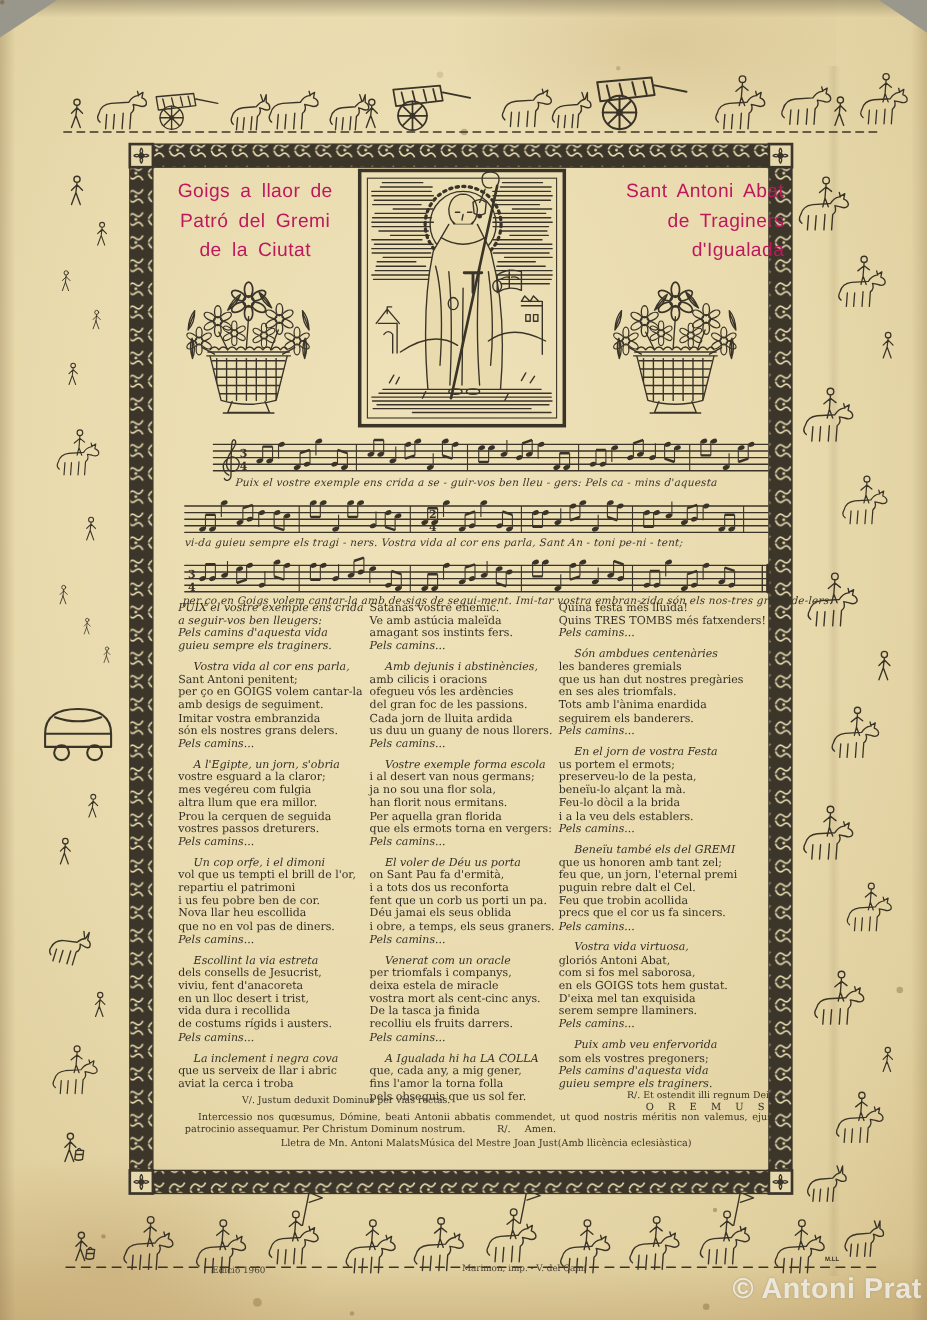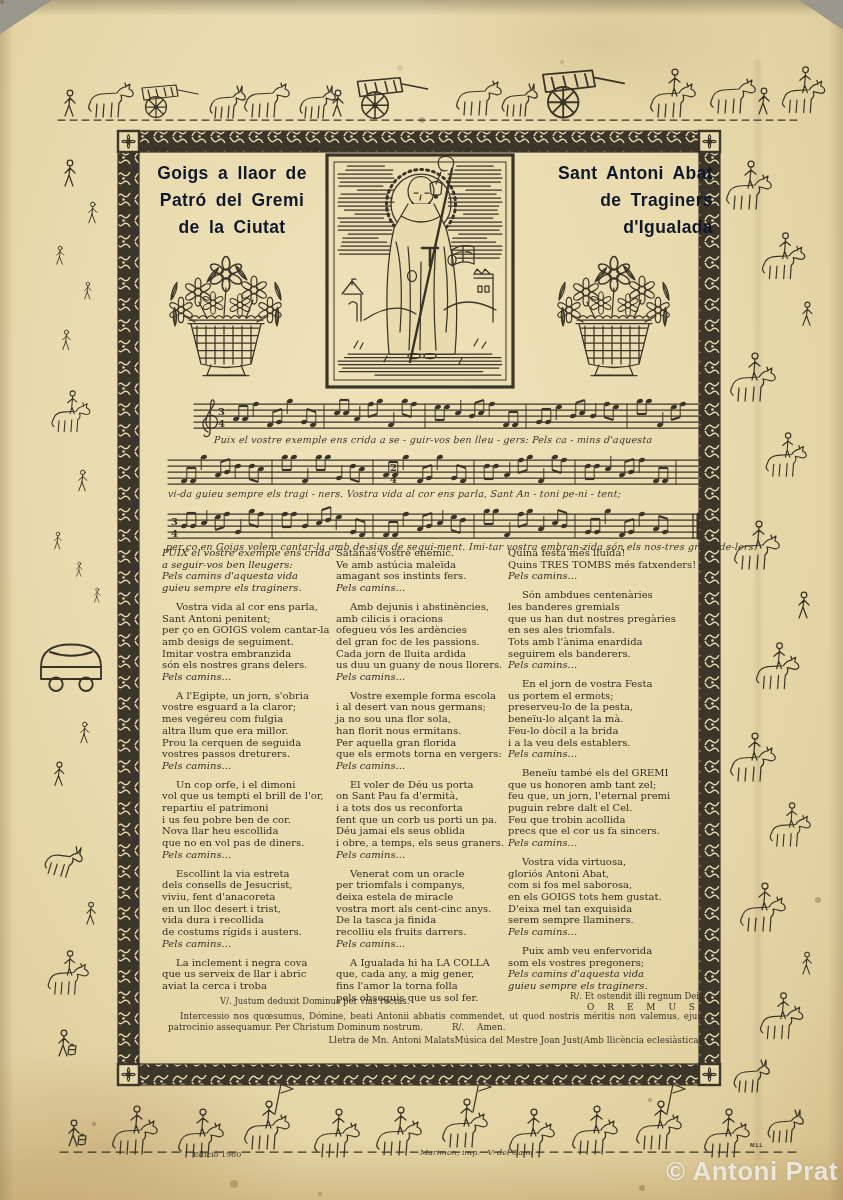--- a/index.html
+++ b/index.html
@@ -24,52 +24,52 @@
   .speckles{left:0;top:0;width:4px;height:4px;border-radius:50%;background:rgba(109,83,39,.5);
     box-shadow:420px 118px 0 1px rgba(109,83,39,.35), 648px 1098px 0 0 rgba(109,83,39,.4),
     232px 1182px 0 2px rgba(125,95,50,.35), 702px 462px 0 0 rgba(109,83,39,.3),
     816px 898px 0 1px rgba(109,83,39,.35), 92px 1122px 0 0 rgba(109,83,39,.4),
     640px 1186px 0 1px rgba(125,95,50,.4), 318px 1192px 0 0 rgba(109,83,39,.35),
     560px 60px 0 0 rgba(109,83,39,.25), 398px 66px 0 1px rgba(140,110,60,.2);}
   
   svg.layer{position:absolute;left:0;top:0;width:843px;height:1200px;pointer-events:none;}
   .ink{stroke:#3a3428;fill:none;stroke-width:1.25;stroke-linecap:round;stroke-linejoin:round;}
   
-  .title{color:#0f172a;font-family:"Liberation Sans", sans-serif;font-weight:bold;
+  .title{color:#be185d;font-family:"Liberation Sans", sans-serif;font-weight:normal;
     font-size:17.5px;line-height:27px;letter-spacing:.4px;word-spacing:4px;}
   .title-left{left:146px;top:160px;width:172px;text-align:center;}
   .title-right{left:531px;top:160px;width:182px;text-align:right;}
   
   .woodcut{left:324px;top:152px;width:192px;height:238px;}
   .basketbox{left:146px;top:250px;width:160px;height:130px;}
   .basketbox.right{left:534px;}
   
   .music{left:158px;top:394px;width:548px;height:164px;}
   .lyric{position:absolute;font:italic 9.5px/12px "DejaVu Serif", serif;color:#3a352b;
     white-space:nowrap;transform:skewX(-4deg);letter-spacing:.2px;}
   .lyr1{left:56px;top:40px;} .lyr2{left:10px;top:94px;} .lyr3{left:8px;top:147px;}
   
   .verses{left:158px;top:547px;width:548px;height:460px;}
   .vcol{position:absolute;top:0;font-size:10px;line-height:11.7px;color:#322e25;}
   .vc1{left:4px;width:172px;} .vc2{left:178px;width:170px;} .vc3{left:350px;width:198px;}
   .stanza{margin:0 0 7px 0;}
   .vline{white-space:nowrap;}
-  .vline.ind{padding-left:14px;}
+  .vline.ind{padding-left:14px;font-style:italic;}
   .it{font-style:italic;}
   
   .small{color:#3a352b;}
   .versicle{left:220px;top:996px;font-size:8.5px;}
   .response{left:570px;top:991px;font-size:8.5px;}
   .oremus-h{left:140px;top:1002px;width:560px;text-align:right;font-size:9px;letter-spacing:5px;color:#322e25;}
   .prayer{left:168px;top:1011px;width:534px;font-size:8.8px;line-height:10.6px;text-align:justify;text-indent:12px;color:#3a352b;margin:0;}
   .prayer .sp{margin-left:26px;} .prayer .sp2{margin-left:10px;}
-  .credits{left:182px;top:1035px;width:520px;display:flex;justify-content:flex-end;font-size:8.8px;color:#3a352b;}
+  .credits{left:182px;top:1035px;width:520px;display:flex;justify-content:center;font-size:8.8px;color:#3a352b;}
   
   .edition{left:193px;top:1150px;font-size:8px;color:#464134;}
-  .printer{left:420px;top:1148px;font-size:8px;color:#464134;font-style:italic;}
+  .printer{left:420px;top:1148px;font-size:8px;color:#464134;}
   .monogram{left:750px;top:1142px;font:bold 5.5px "Liberation Sans", sans-serif;color:#3a3428;}
   .watermark{right:5px;top:1156px;font:bold 26px "Liberation Sans", sans-serif;
     color:rgba(249,247,241,.8);text-shadow:0 0 2px rgba(140,130,110,.55);letter-spacing:.5px;}
 </style>
 </head>
 <body>
 
 <div class="ov stain1"></div>
 <div class="ov stain2"></div>
 <div class="ov stain3"></div>

